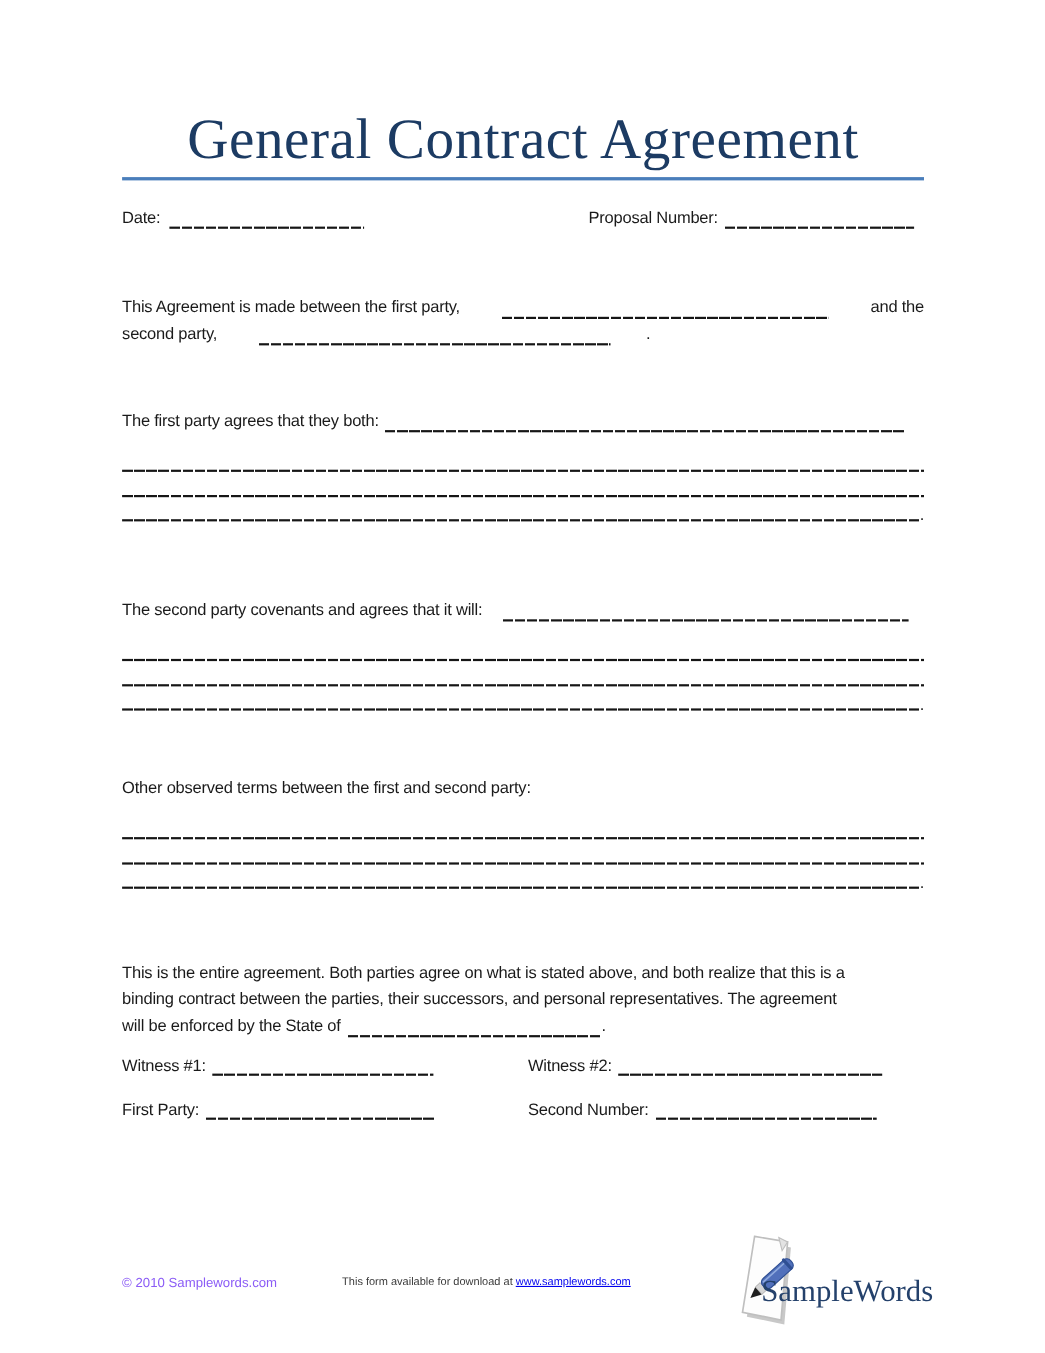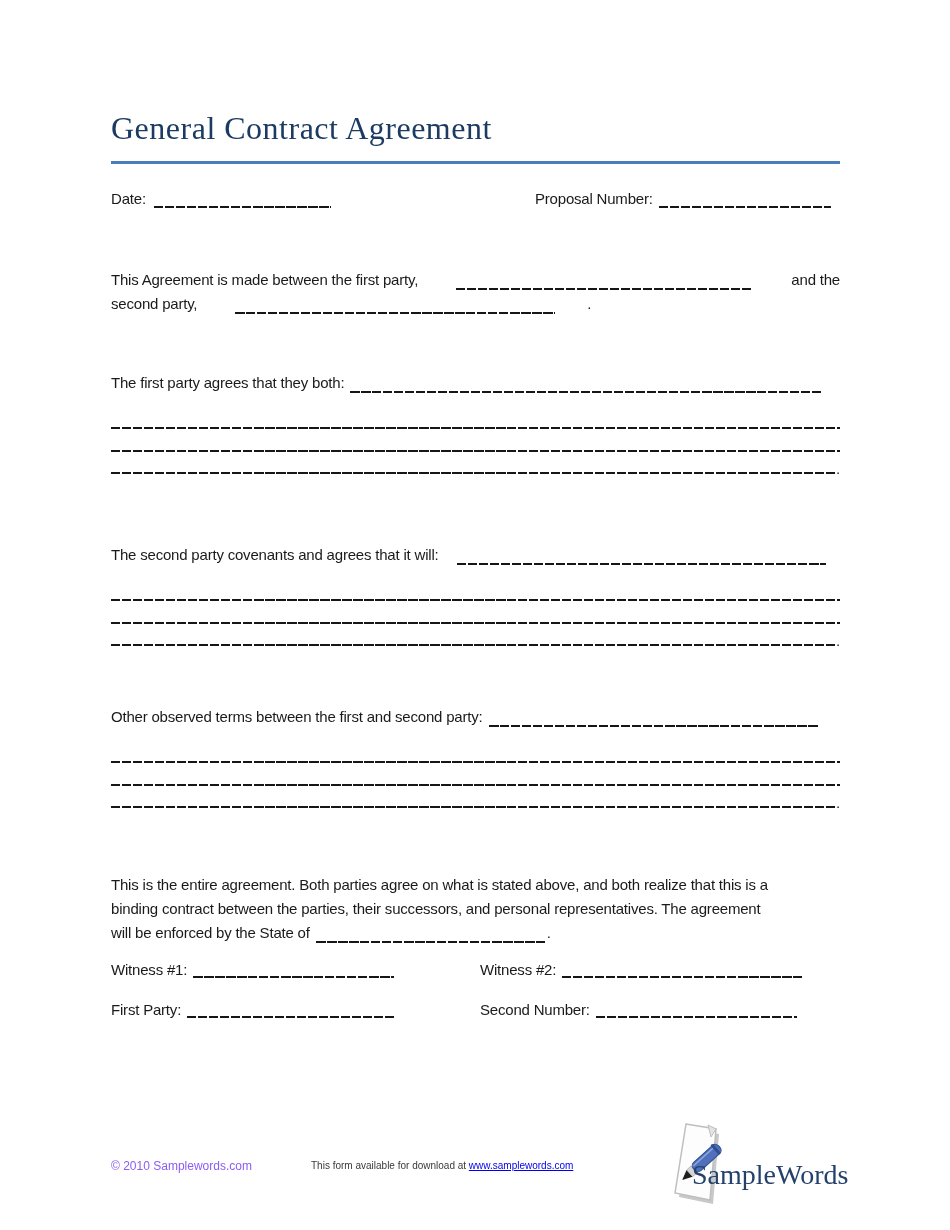--- a/index.html
+++ b/index.html
@@ -25,24 +25,25 @@
   
   .title-block {
     position: absolute; left: 0; top: 104px; width: 729px;
     border-bottom: 3px solid #4A7EBB;
     padding-bottom: 9px;
   }
   .title-block h1 {
     margin: 0;
     font-family: "Liberation Serif", serif;
     font-weight: normal;
-    font-size: 32px;
+    font-size: 52px;
     line-height: 48px;
     letter-spacing: 0.5px;
     color: #1C3B63;
+    text-align: center;
   }
   
   .row { position: absolute; left: 0; width: 729px; display: flex; white-space: nowrap; gap: 32px; }
   .lh24 { line-height: 24px; }
   .lh18 { line-height: 18px; }
   
   .blank {
     display: inline-block;
     align-self: flex-end;
     height: 2px;
@@ -76,21 +77,21 @@
   
   .intro-line1 { top: 268px; height: 24px; }
   .intro-line2 { top: 292px; height: 24px; }
   .w-party2 { width: 320px; }
   
   .sec { position: absolute; left: 0; width: 729px; }
   .sec-label-row { display: flex; height: 24px; line-height: 24px; white-space: nowrap; }
   .sec .first-bline { margin-top: 10px; }
   .pr18 { padding-right: 18px; }
   .pr14 { padding-right: 14px; gap: 12px; }
-  .pr22 { padding-right: 22px; }
+  .pr22 { padding-right: 22px; flex-direction: column; }
   .sec1 { top: 371px; }
   .sec2 { top: 543px; }
   .sec3 { top: 705px; }
   
   .closing { position: absolute; left: 0; top: 873px; width: 729px; }
   .closing .cl { height: 24px; line-height: 24px; white-space: nowrap; display: flex; }
   .w-state { width: 231px; }
   
   .sig-row { display: flex; height: 20px; line-height: 20px; white-space: nowrap; }
   .sig-witness { top: 960px; }

